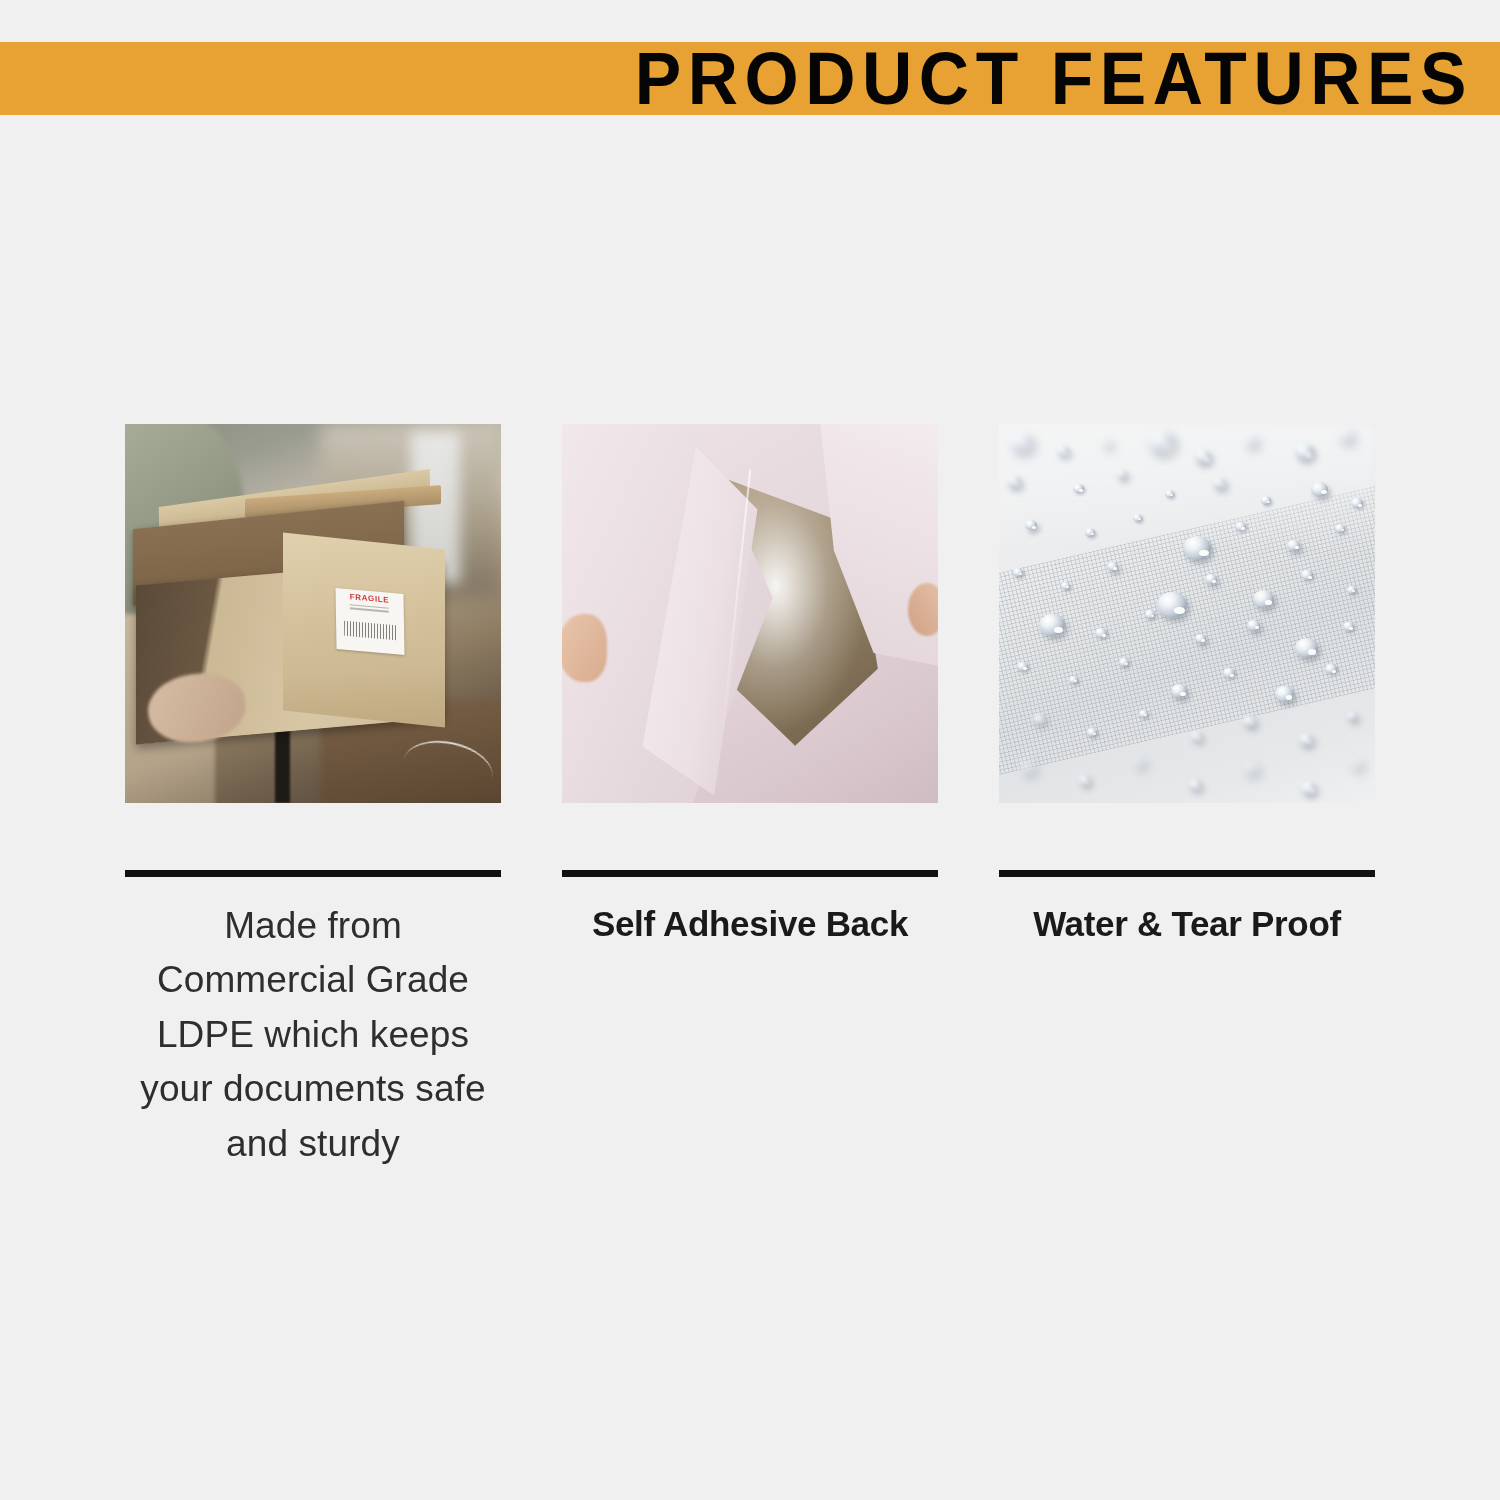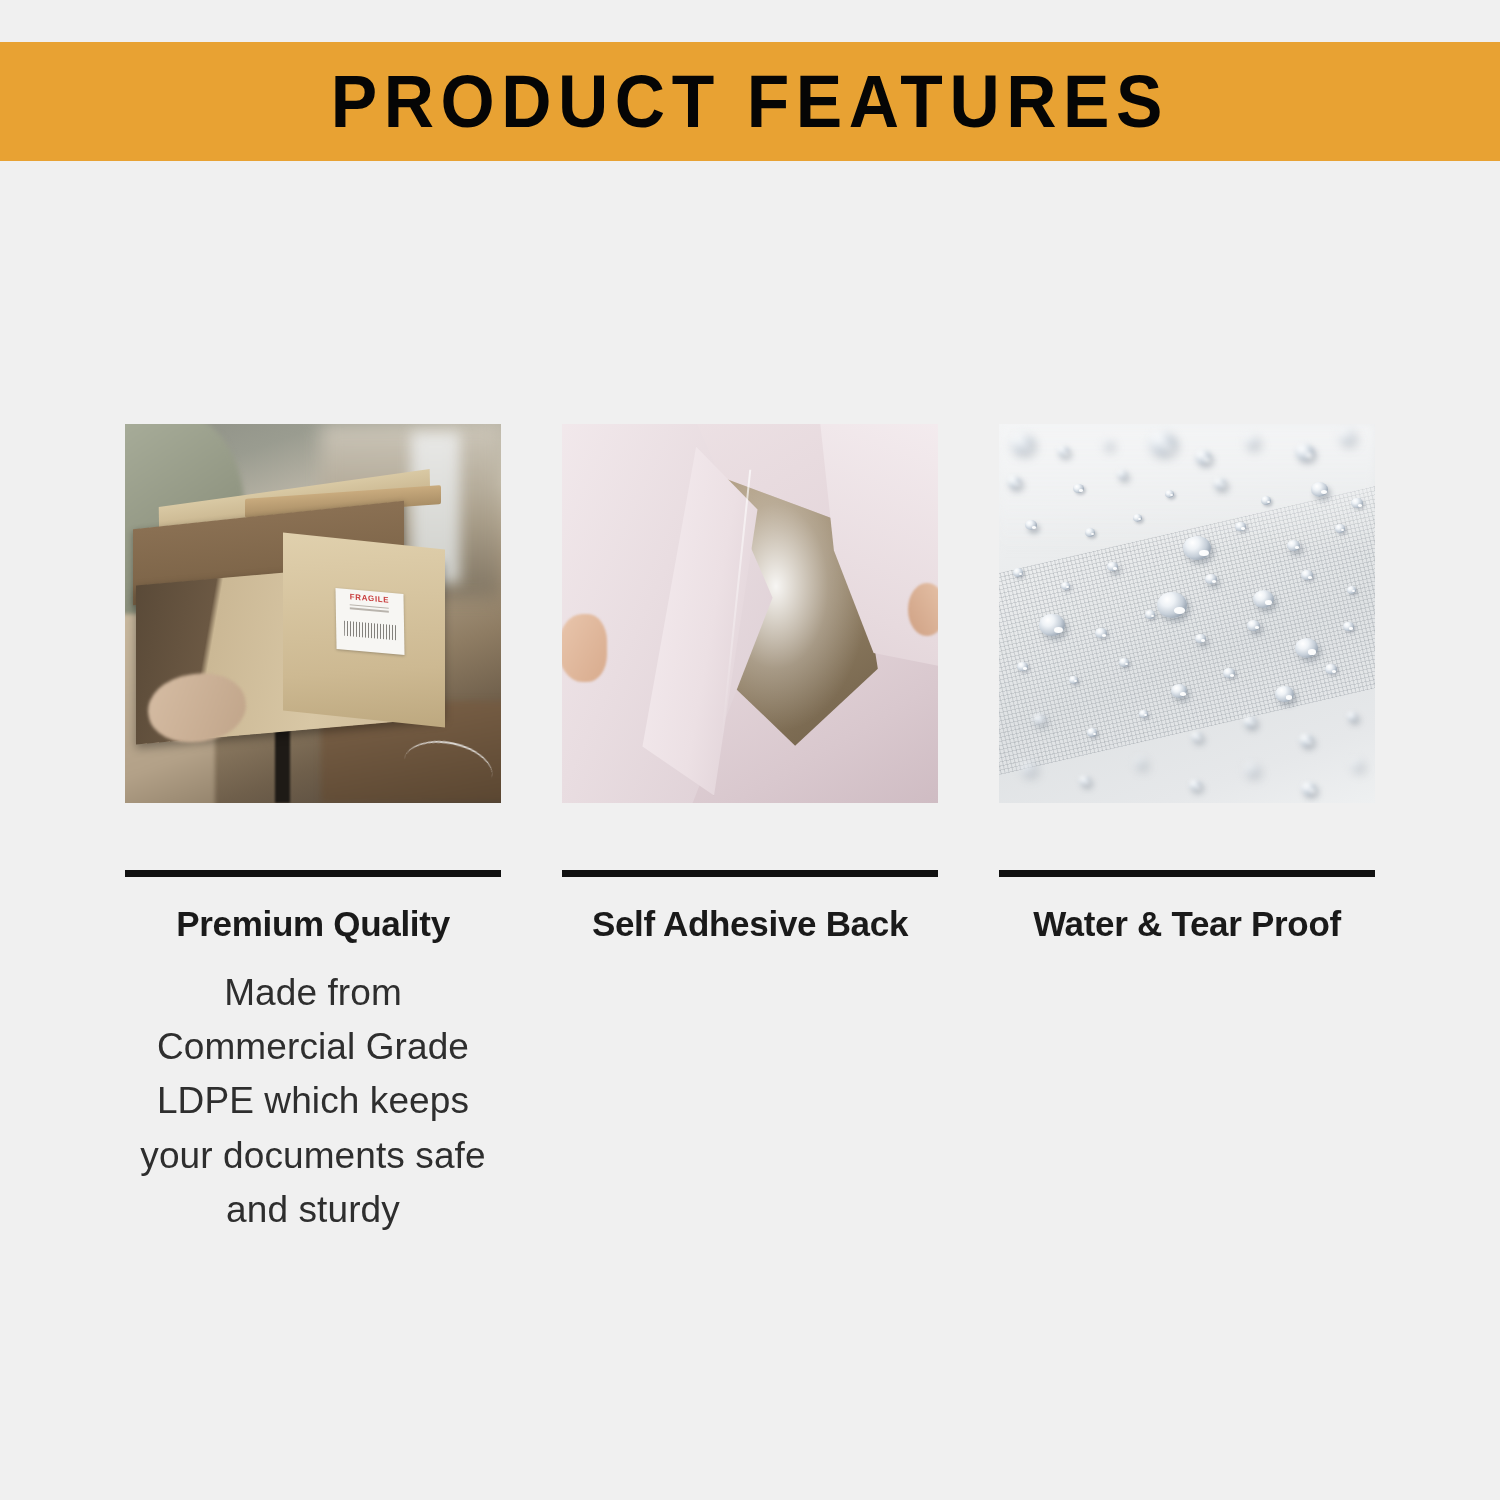--- a/index.html
+++ b/index.html
@@ -13,25 +13,25 @@
 
   
   .deco { position:absolute; pointer-events:none; }
   #deco-tl { left:0; top:0; width:760px; height:700px; }
   #deco-br { right:0; bottom:0; width:760px; height:640px; }
 
   
   #banner {
     position:absolute;
     left:0; top:42px;
-    width:1500px; height:119px;
+    width:1500px; height:73px;
     background:#E8A233;
     display:flex;
     align-items:center;
-    justify-content:center;
+    justify-content:flex-end;
     z-index:5;
   }
   #banner-title {
     font-size:74px;
     font-weight:700;
     letter-spacing:7px;
     color:#050505;
     line-height:1;
     transform:scaleX(0.94);
     white-space:nowrap;
@@ -305,21 +305,20 @@
       <div class="p1-label">
         <b>FRAGILE</b>
         <i></i>
         <i></i>
         <span class="p1-barcode"></span>
       </div>
       <div class="p1-arm"></div>
       <div class="p1-wire"></div>
     </div>
     <div class="rule"></div>
-    <h2 class="col-title">Premium Quality</h2>
     <p class="col-body">Made from Commercial Grade LDPE which keeps your documents safe and sturdy</p>
   </section>
 
   <section class="col">
     <div class="photo">
       <div class="p2-bg"></div>
       <div class="p2-adh"></div>
       <div class="p2-sheetR"></div>
       <div class="p2-sheetL"></div>
       <div class="p2-fold"></div>

